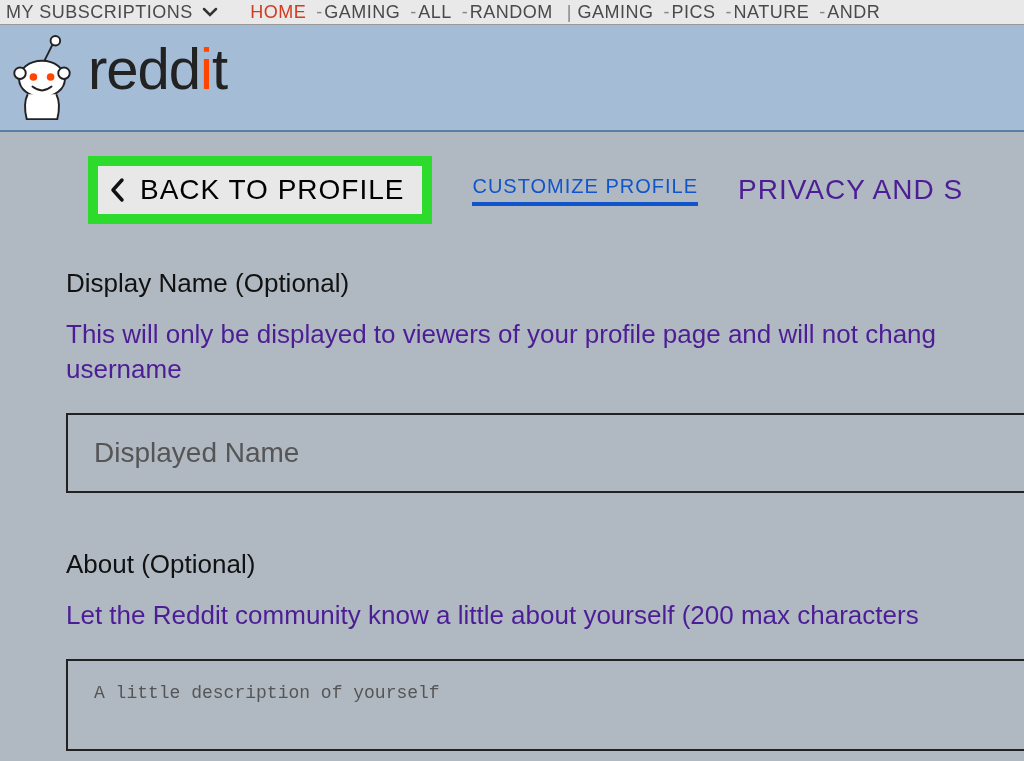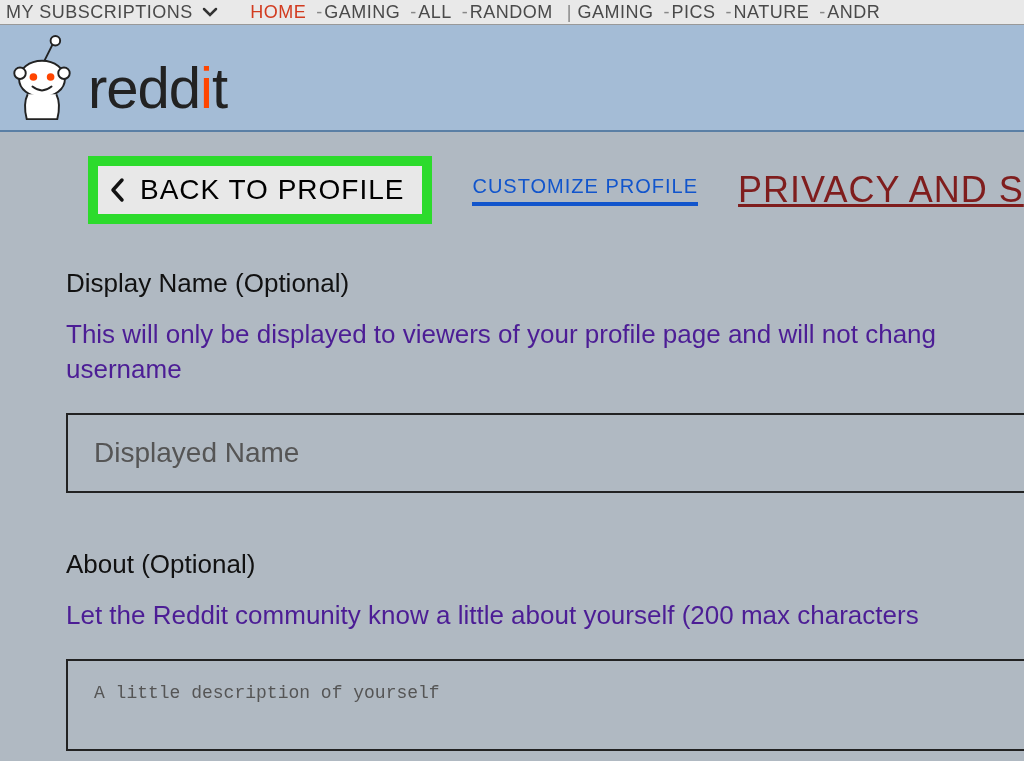--- a/index.html
+++ b/index.html
@@ -27,21 +27,21 @@
 
 
 .headerband {
   background:#a4bcd6;
   height:107px;
   border-bottom:2px solid #5a7fa5;
   display:flex;
   align-items:center;
   padding-left:12px;
 }
-.logo { display:flex; align-items:flex-end; }
+.logo { display:flex; align-items:flex-start; }
 .logo svg { width:60px; height:86px; }
 .wordmark {
   font-family:Verdana,Arial,sans-serif;
   font-size:58px;
   font-weight:400;
   color:#222;
   margin-left:16px;
   letter-spacing:-1px;
 }
 .wordmark .dot-i { color:#ff4500; }
@@ -72,27 +72,26 @@
 .tabactive {
   font-size:20px;
   font-weight:500;
   letter-spacing:1px;
   color:#1155cc;
   border-bottom:4px solid #1155cc;
   padding-bottom:4px;
   cursor:pointer;
 }
 .tabother {
-  font-size:36px;
+  font-size:28px;
   font-weight:500;
   letter-spacing:1px;
-  color:#7f1d1d;
+  color:#4c1d95;
   cursor:pointer;
   white-space:nowrap;
-  text-decoration:underline;
 }
 
 
 .section-label {
   font-family:"Helvetica Neue",Arial,sans-serif;
   font-size:26px;
   font-weight:400;
   color:#111;
   margin-bottom:18px;
 }

